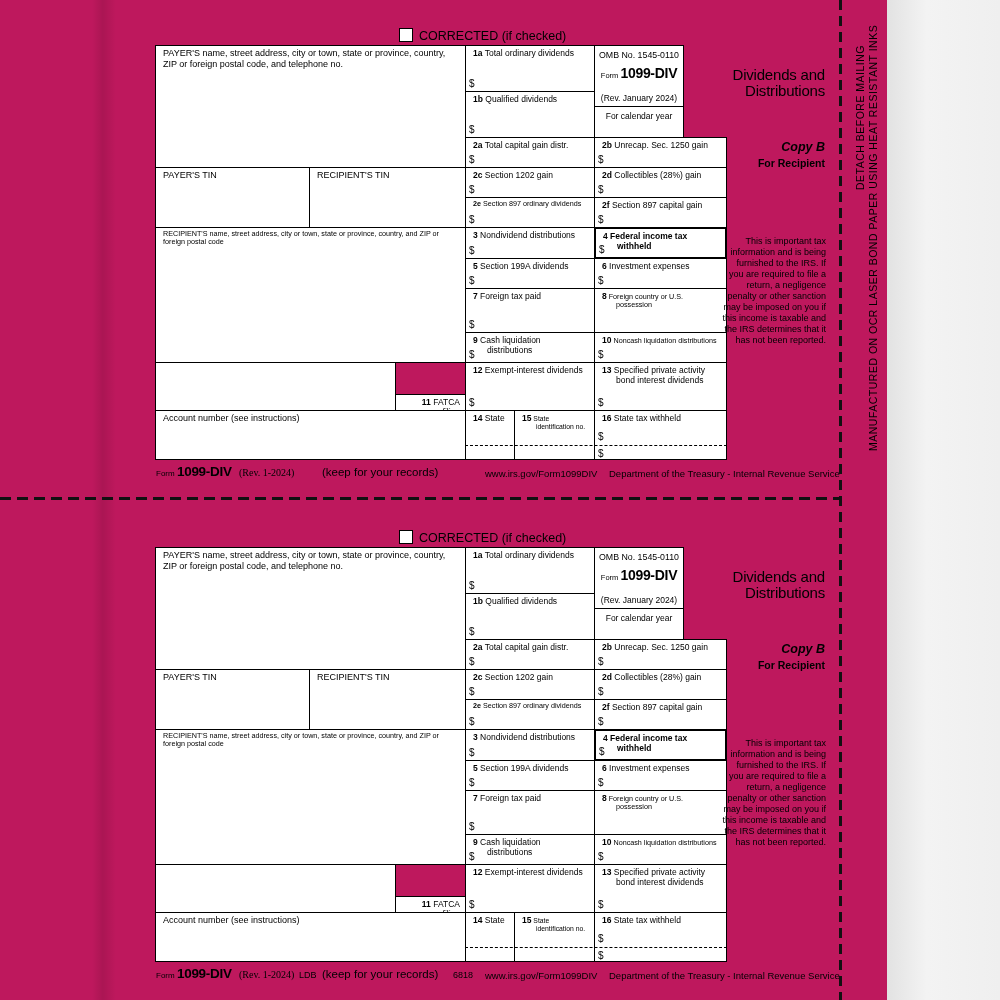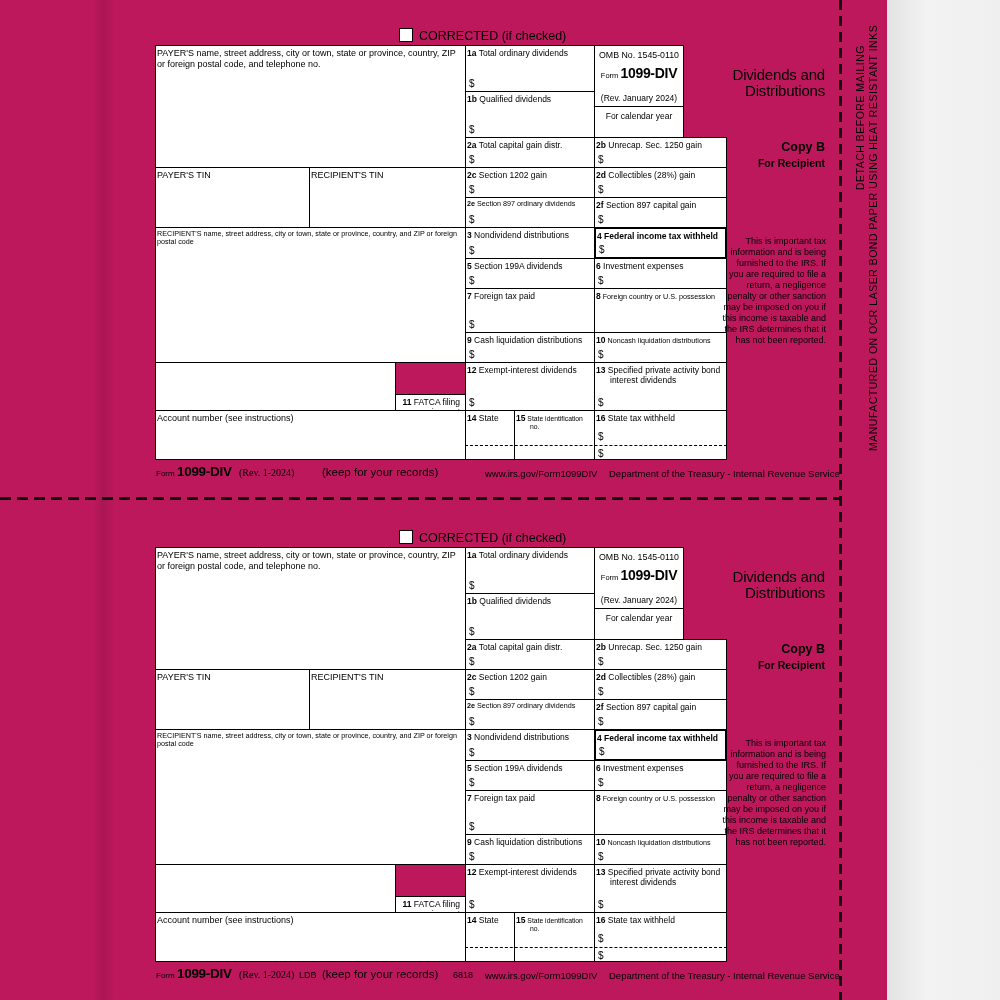--- a/index.html
+++ b/index.html
@@ -9,41 +9,41 @@
         background:linear-gradient(90deg,rgba(0,0,0,0) 0%,rgba(0,0,0,0.10) 45%,rgba(0,0,0,0) 100%);}
   .band-right{position:absolute;left:887px;top:0;width:113px;height:1000px;
         background:linear-gradient(90deg,#e2e2e2 0%,#f3f3f3 35%,#efefef 100%);}
   .vdash{position:absolute;left:839px;top:0;width:2.5px;height:1000px;
         background:repeating-linear-gradient(180deg,#111 0 10px,transparent 10px 16px);}
   .hdash{position:absolute;left:0;top:497px;width:839px;height:2.5px;
         background:repeating-linear-gradient(90deg,#111 0 11px,transparent 11px 17px);}
   .form-wrap{position:absolute;left:155px;width:680px;height:445px;}
   .corr{position:absolute;top:-17px;left:244px;white-space:nowrap;font-size:12.5px;}
   .corr .cbx{display:inline-block;width:12px;height:12px;border:1.5px solid #000;vertical-align:-2px;margin-right:6px;background:#fff;}
-  .box{position:absolute;border:1px solid #000;box-sizing:border-box;padding:2px 1px;
+  .box{position:absolute;border:1px solid #000;box-sizing:border-box;padding:2px 7px;
        font-size:8.5px;line-height:1.18;background:#fff;}
   .box.thick{border-width:2.5px;}
   .bl{padding-left:14px;text-indent:-14px;}
   .bl b{font-weight:bold;}
   .bl.bold{font-weight:bold;}
   .sm{font-size:7.2px;}
   .xs{font-size:6.8px;}
   .lab9{font-size:9px;}
   .dollar{position:absolute;left:3px;bottom:1px;font-size:10px;}
   .d16a{position:absolute;left:3px;top:20px;font-size:10px;}
   .d16b{position:absolute;left:3px;top:37px;font-size:10px;}
   .omb-no{position:absolute;left:0;top:4px;width:100%;text-align:center;font-size:8.8px;}
   .omb-form{position:absolute;left:0;top:19px;width:100%;text-align:center;font-size:7.5px;}
   .omb-form b{font-size:14px;letter-spacing:-0.3px;}
   .omb-rev{position:absolute;left:0;top:47px;width:100%;text-align:center;font-size:8.5px;}
   .omb-hr{position:absolute;left:0;top:60px;width:100%;border-top:1px solid #000;}
   .omb-cal{position:absolute;left:0;top:65px;width:100%;text-align:center;font-size:8.5px;}
   .rtitle{position:absolute;left:529px;top:22px;width:141px;text-align:right;
           font-weight:normal;font-size:15px;line-height:16px;letter-spacing:-0.2px;}
-  .rcopy{position:absolute;left:529px;top:95px;width:141px;text-align:right;font-weight:bold;font-size:12.5px;}
+  .rcopy{position:absolute;left:529px;top:95px;width:141px;text-align:right;font-weight:bold;font-size:12.5px;font-style:italic;}
   .rfor{position:absolute;left:529px;top:112px;width:141px;text-align:right;font-weight:bold;font-size:10.5px;}
   .rnotice{position:absolute;left:566px;top:191px;width:105px;text-align:right;font-size:9px;line-height:11px;}
   .state-dash{position:absolute;left:310px;top:400px;width:262px;border-top:1px dashed #000;}
   .fatca{text-align:right;padding-right:5px;margin-top:32px;}
   .fatca .cbx2{position:absolute;left:25px;top:29px;width:18px;height:13px;border:1.5px solid #000;background:#fff;}
   .ffoot{position:absolute;left:0;top:418px;width:678px;height:16px;white-space:nowrap;}
   .ffoot span{position:absolute;bottom:1px;line-height:1;}
   .fw{left:1px;font-size:8px;}
   .fn{left:22px;font-size:13.5px;font-weight:bold;letter-spacing:-0.3px;}
   .fr{left:84px;font-size:10px;font-family:Liberation Serif, serif;}

